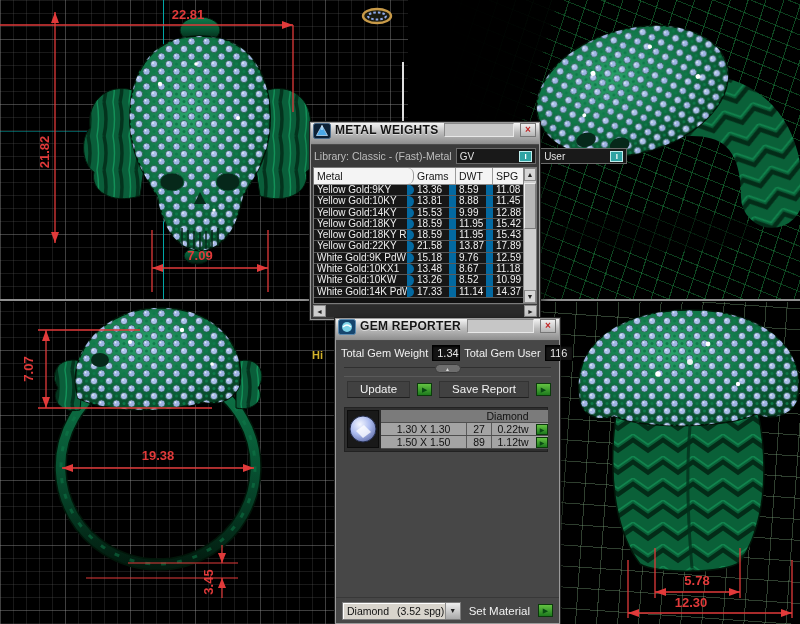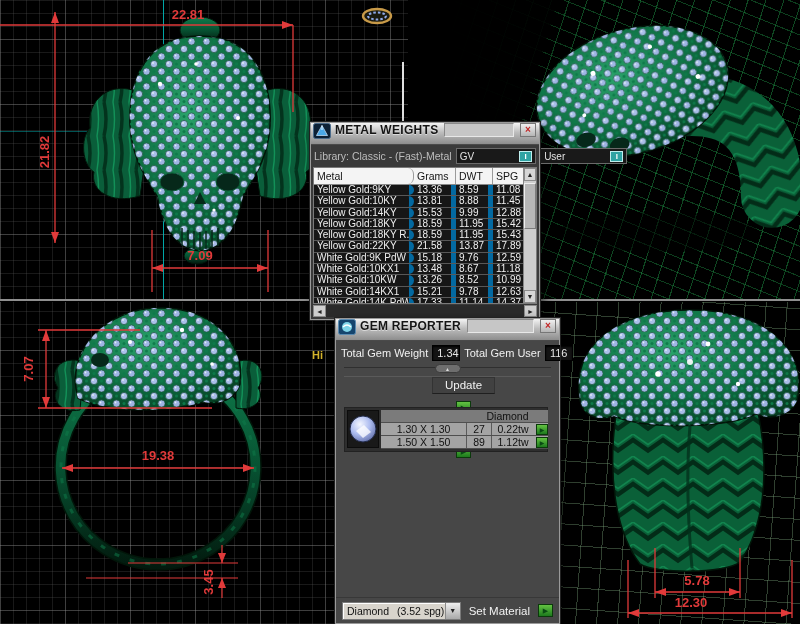--- a/index.html
+++ b/index.html
@@ -72,21 +72,21 @@
   #mw-table { position:relative; margin:0 2px; flex:1; background:#101010;
     border:1px solid #7a7a7a; overflow:hidden; }
   #mw-header { display:flex; height:17px; background:#f4f4f4; color:#141414;
     font-size:10.5px; align-items:center; border-bottom:1px solid #888; }
   .mt-cell { overflow:hidden; white-space:nowrap; padding-left:3px; }
   .c-metal { width:100px;border-radius:6px; } .c-grams { width:42px; } .c-dwt { width:37px; }
   .c-spg { flex:1; } 
   #mw-header .mt-cell { border-right:1px solid #9a9a9a; height:100%; line-height:17px; }
   .mt-row { display:flex; height:11.3px; background:#161616; color:#f0f0f0;
     font-size:10px; line-height:10.5px; border-bottom:1px solid #585858; cursor:pointer; }
-  .mt-row .mt-cell { border-right:5px solid #0369a1; }
+  .mt-row .mt-cell { border-right:7px solid #0369a1; }
   #mw-vscroll { position:absolute; right:0; top:0; bottom:0; width:13px;
     background:#cdcdcd; border-left:1px solid #888; z-index:2; }
   .sb-btn { position:absolute; left:0; width:12px; height:13px; background:#d6d6d6;
     border:1px solid #8a8a8a; color:#222; font-size:7px; text-align:center;
     line-height:12px; cursor:pointer; }
   #mw-sb-up { top:0; } #mw-sb-dn { bottom:0; }
   #mw-sb-thumb { position:absolute; left:0; top:15px; width:12px; height:46px;
     background:#b7b7b7; border:1px solid #7c7c7c; border-top-color:#eee; border-left-color:#eee; cursor:grab; }
   #mw-hbar { height:12px; margin:1px 2px 2px; background:#2b2b2b; display:flex; position:relative; }
   .hb-btn { width:13px; height:12px; background:#cfcfcf; border:1px solid #8a8a8a;
@@ -99,22 +99,22 @@
   #gr-totals { height:24px; display:flex; align-items:center; padding:0 5px;
     color:#f0f0f0; font-size:11px; white-space:nowrap; }
   .val-box { background:#131313; border:1px solid #000; box-shadow:inset 0 1px 2px #000;
     color:#e6e6e6; font-size:11px; padding:1px 4px; margin:0 4px; min-width:28px;
     text-align:center; }
   #gr-handle { height:10px; position:relative; border-top:1px solid #2f2f2f;
     border-bottom:1px solid #5a5a5a; margin:2px 8px 0; }
   #gr-handle-grip { position:absolute; left:50%; top:-4px; transform:translateX(-50%);
     width:26px; height:9px; background:#6e6e6e; border:1px solid #3a3a3a; border-radius:5px;
     color:#ddd; font-size:5px; text-align:center; line-height:8px; cursor:pointer; }
-  #gr-buttons { height:24px; display:flex; align-items:center; padding-left:32px; gap:7px;
-    color:#f2f2f2; font-size:11.5px;flex-direction:column; }
+  #gr-buttons { height:24px; display:flex; align-items:center; padding-left:11px; gap:7px;
+    color:#f2f2f2; font-size:11.5px; }
   .flatbtn { background:#414141; border:1px solid #333; border-bottom-color:#1f1f1f;
     padding:1px 12px 2px; cursor:pointer; white-space:nowrap; }
   .greenbtn { width:15px; height:13px; background:linear-gradient(#63c242,#1d7a1d);
     border:1px solid #0b3a0b; color:#0a4a14; font-size:7px; text-align:center;
     line-height:12px; cursor:pointer; flex:0 0 auto; }
   #gem-wrap { display:flex; margin:6px 0 0 8px; width:204px; background:#2e2e2e;
     padding:2px; border:1px solid #222; }
   #gem-icon-cell { width:36px; height:38px; background:#191919; border:1px solid #0c0c0c;
     display:flex; align-items:center; justify-content:center; }
   #gem-table { flex:1; margin-left:2px; display:flex; flex-direction:column; }
@@ -388,26 +388,20 @@
             <div class="mt-cell c-dwt">8.67</div>
             <div class="mt-cell c-spg">11.18</div>
           </div>
           <div class="mt-row">
             <div class="mt-cell c-metal">White Gold:10KW</div>
             <div class="mt-cell c-grams">13.26</div>
             <div class="mt-cell c-dwt">8.52</div>
             <div class="mt-cell c-spg">10.99</div>
           </div>
           <div class="mt-row">
-            <div class="mt-cell c-metal">White Gold:14KX1</div>
-            <div class="mt-cell c-grams">15.21</div>
-            <div class="mt-cell c-dwt">9.78</div>
-            <div class="mt-cell c-spg">12.63</div>
-          </div>
-          <div class="mt-row">
             <div class="mt-cell c-metal">White Gold:14K PdW</div>
             <div class="mt-cell c-grams">17.33</div>
             <div class="mt-cell c-dwt">11.14</div>
             <div class="mt-cell c-spg">14.37</div>
           </div>
         </div>
       <div id="mw-vscroll">
         <div class="sb-btn" id="mw-sb-up">▲</div>
         <div id="mw-sb-thumb"></div>
         <div class="sb-btn" id="mw-sb-dn">▼</div>

